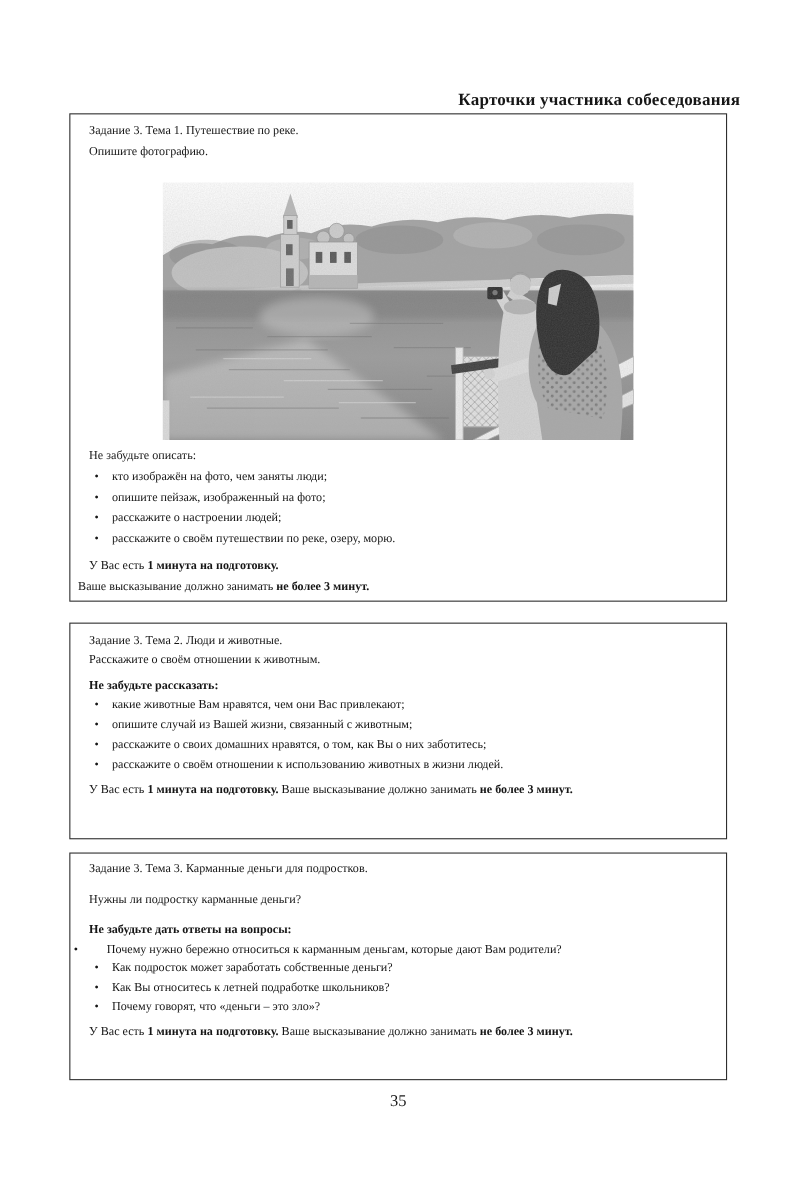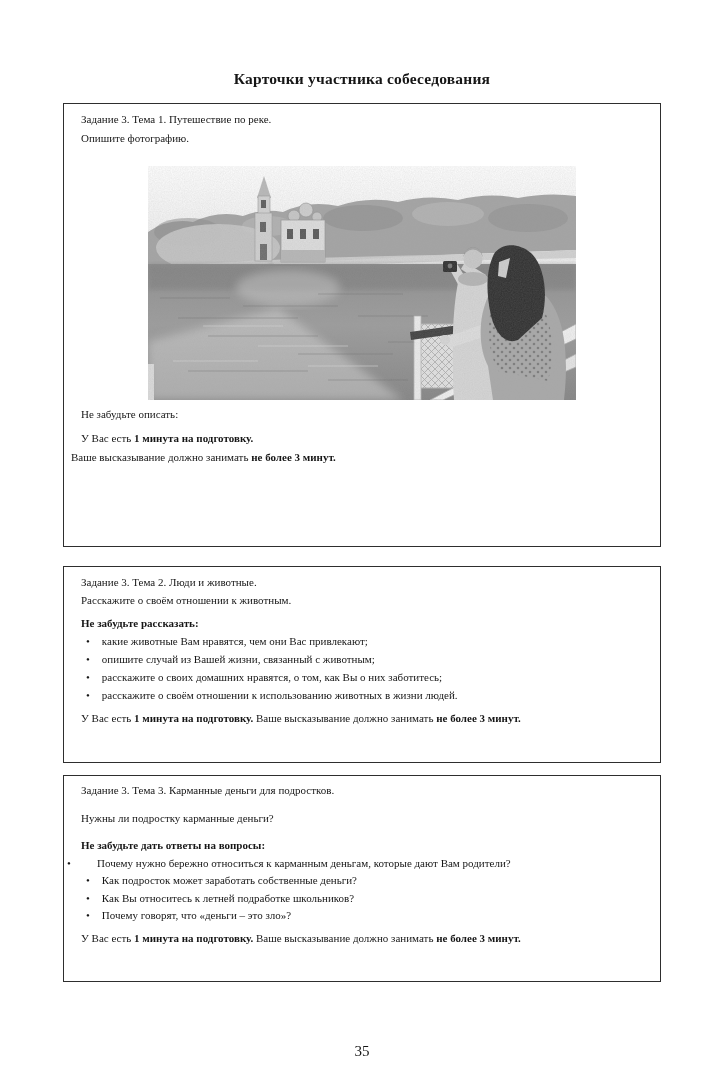--- a/index.html
+++ b/index.html
@@ -5,22 +5,22 @@
   html,body{margin:0;padding:0;}
   body{
     width:724px;height:1080px;background:#ffffff;
     font-family:"Liberation Serif","DejaVu Serif",serif;
     color:#161616;
     -webkit-font-smoothing:antialiased;
   }
   .page{position:relative;width:724px;height:1080px;background:#fff;overflow:hidden;}
 
   .doc-title{
-    position:absolute;top:70px;left:63px;width:598px;margin:0;
-    font-size:15.5px;font-weight:700;text-align:center;letter-spacing:.2px;
+    position:absolute;top:70px;left:63px;width:598px;margin:12px;
+    font-size:15.5px;font-weight:700;text-align:right;letter-spacing:.2px;
   }
 
   .card{
     position:absolute;left:63px;width:598px;box-sizing:border-box;
     border:1.5px solid #2e2e2e;background:#fff;
     padding:6px 13px 0 7px;
     font-size:11px;overflow:hidden;
   }
   #card-1{top:103px;height:444px;line-height:19px;}
   #card-2{top:566px;height:197px;line-height:18px;}
@@ -44,21 +44,21 @@
   .bullets li.hang::before{
     content:"\2022";position:absolute;left:-4px;top:0;padding:0;
   }
 
   .photo{
     display:block;width:428px;height:234px;
     margin:18px 0 5px 77px;
   }
 
   .page-number{
-    position:absolute;top:1043px;left:0;width:724px;
+    position:absolute;top:993px;left:0;width:724px;
     text-align:center;font-size:15px;
   }
 </style>
 </head>
 <body>
 
 <div class="page">
 
   <h1 class="doc-title">Карточки участника собеседования</h1>
 
@@ -189,20 +189,26 @@
           <path d="M346,88 C339,102 337,122 343,150 C349,172 360,178 370,174 L394,152
                    C400,130 397,100 383,87 C370,76 353,77 346,88 Z" fill="#2f2f2f"></path>
           <polygon points="351,96 362,92 358,112 350,110" fill="#cfcfcf"></polygon>
         </g>
       </g>
 
       <rect x="0" y="0" width="428" height="234" filter="url(#grain)" opacity="0.5"></rect>
     </svg>
 
     <p class="mt5">Не забудьте описать:</p>
+    <ul class="bullets">
+      <li>кто изображён на фото, чем заняты люди;</li>
+      <li>опишите пейзаж, изображенный на фото;</li>
+      <li>расскажите о настроении людей;</li>
+      <li>расскажите о своём путешествии по реке, озеру, морю.</li>
+    </ul>
     <p class="mt5"><span>У Вас есть </span><b>1 минута на подготовку.</b></p>
     <p class="no-indent"><span>Ваше высказывание должно занимать </span><b>не более 3 минут.</b></p>
   </section>
 
   <section class="card" id="card-2">
     <p>Задание 3. Тема 2. Люди и животные.</p>
     <p>Расскажите о своём отношении к животным.</p>
     <p class="intro-bold mt5">Не забудьте рассказать:</p>
     <ul class="bullets">
       <li>какие животные Вам нравятся, чем они Вас привлекают;</li>

